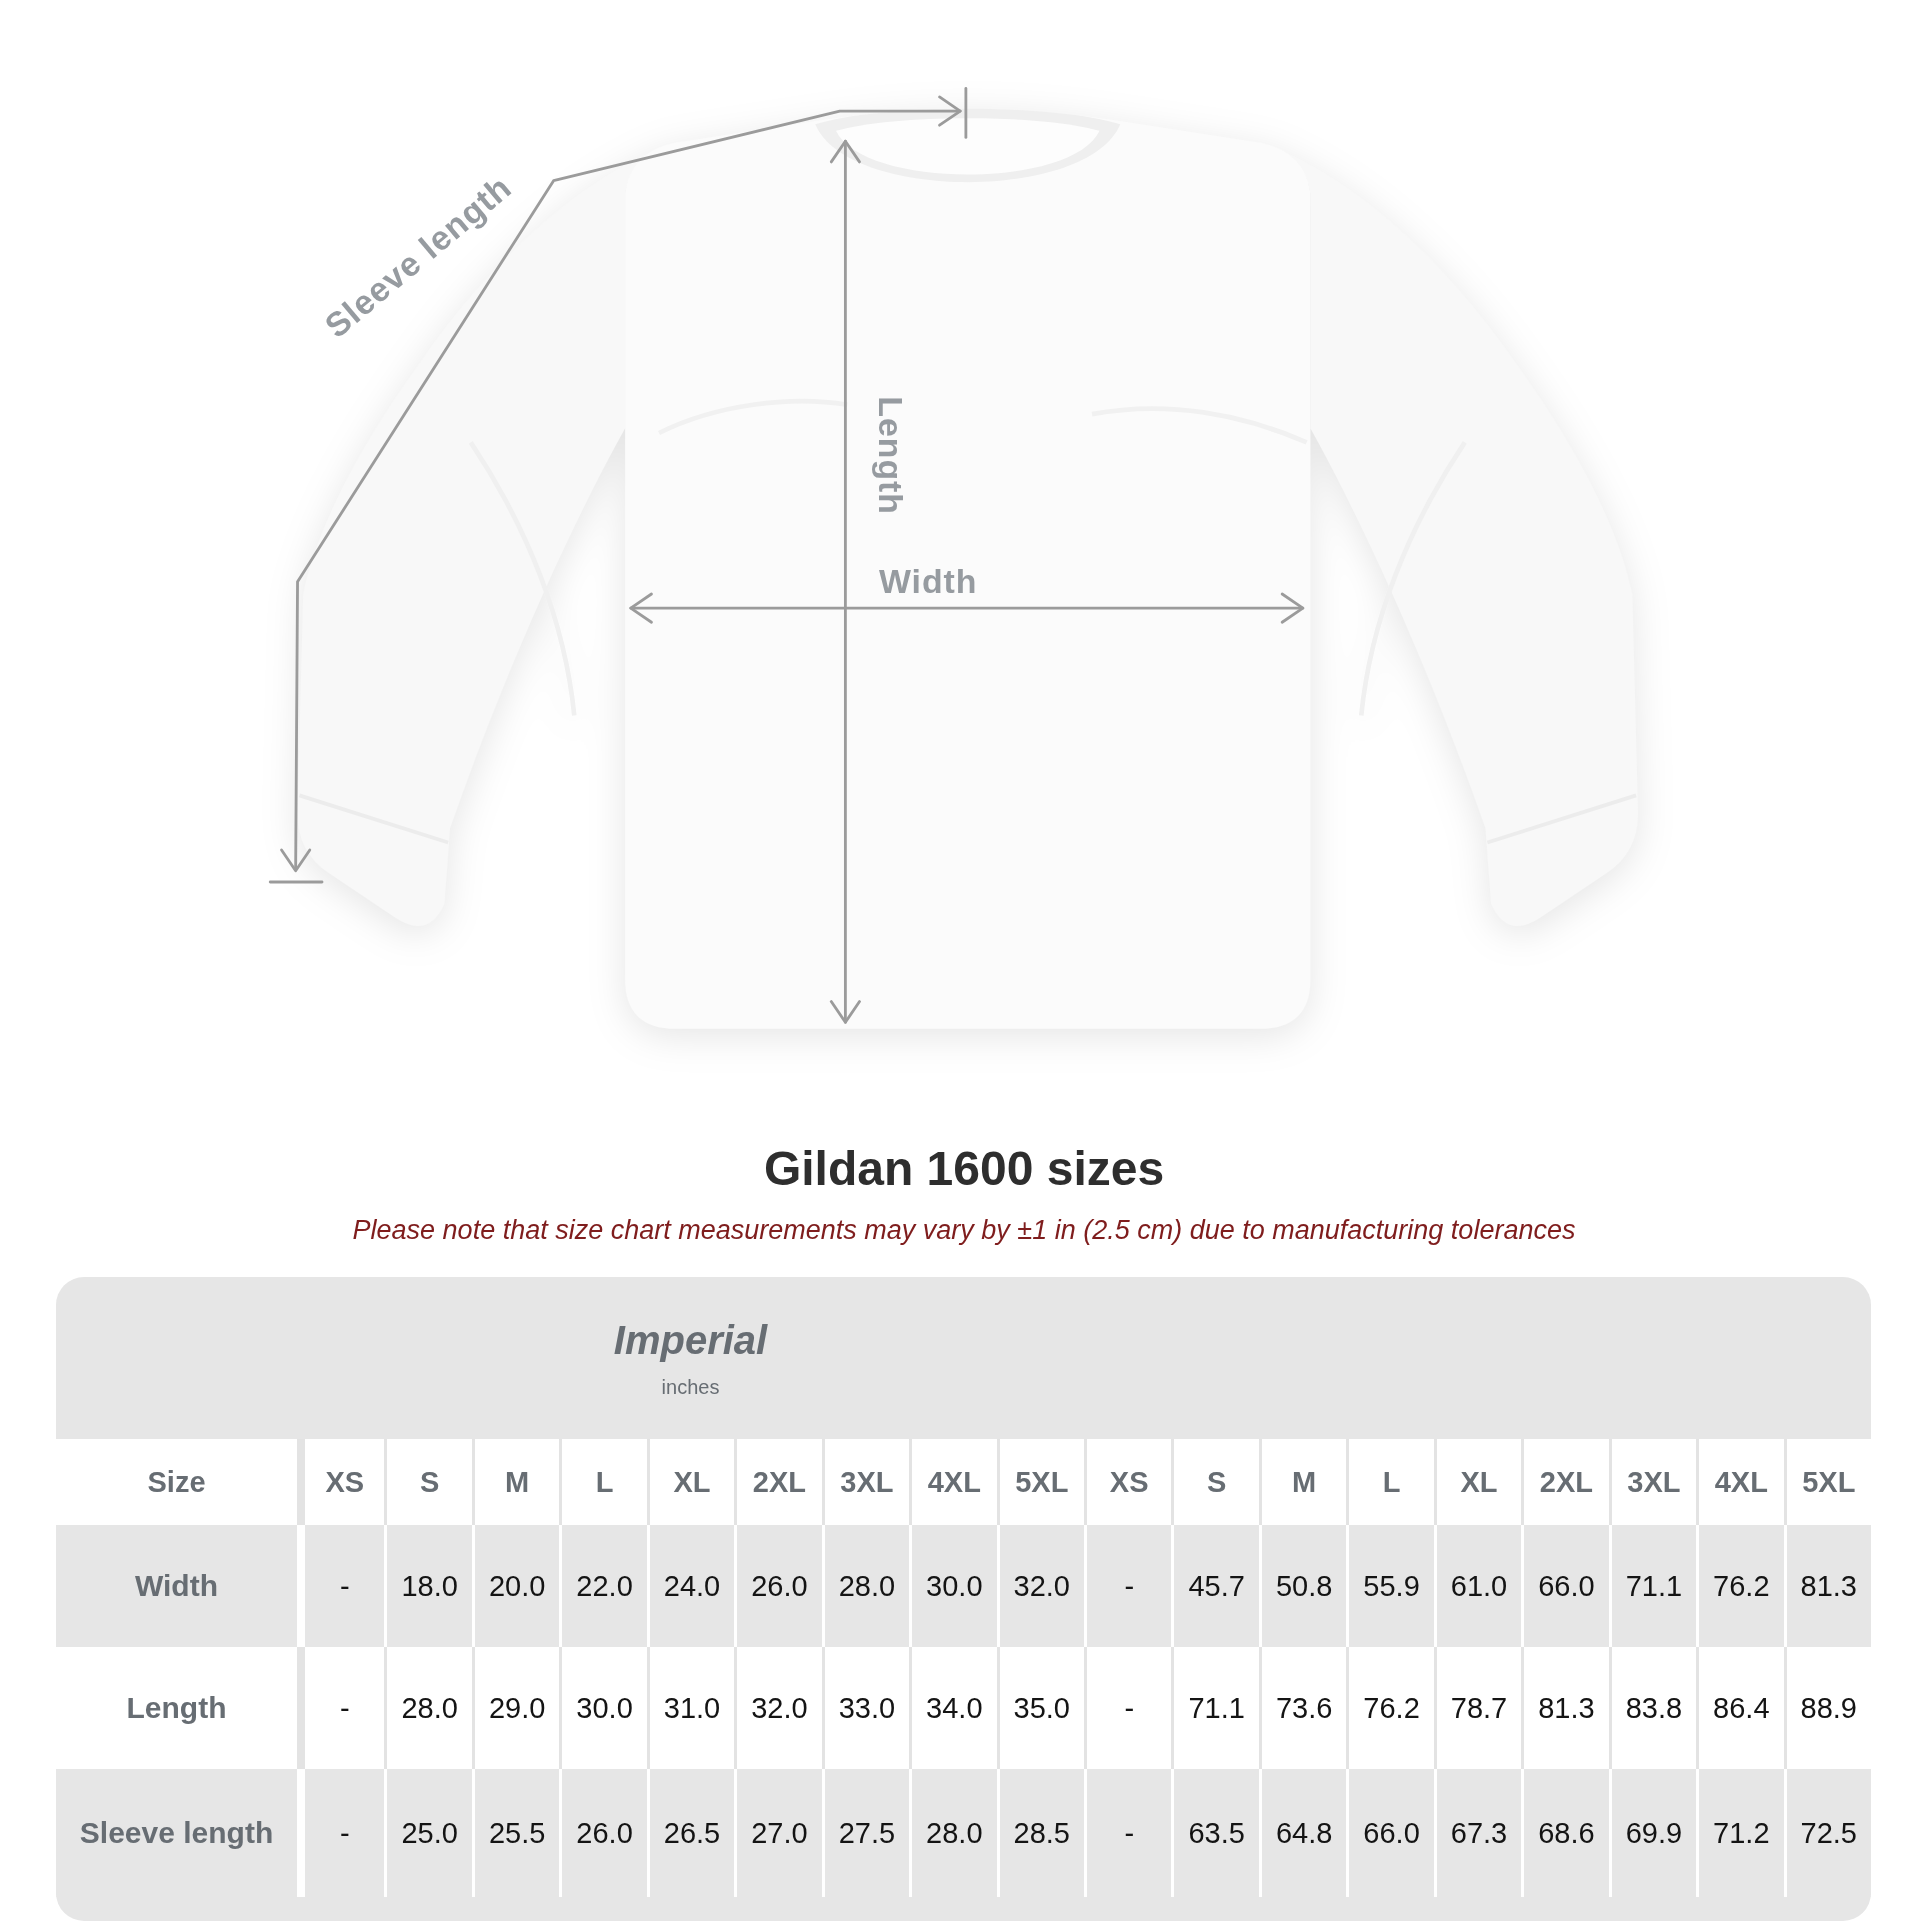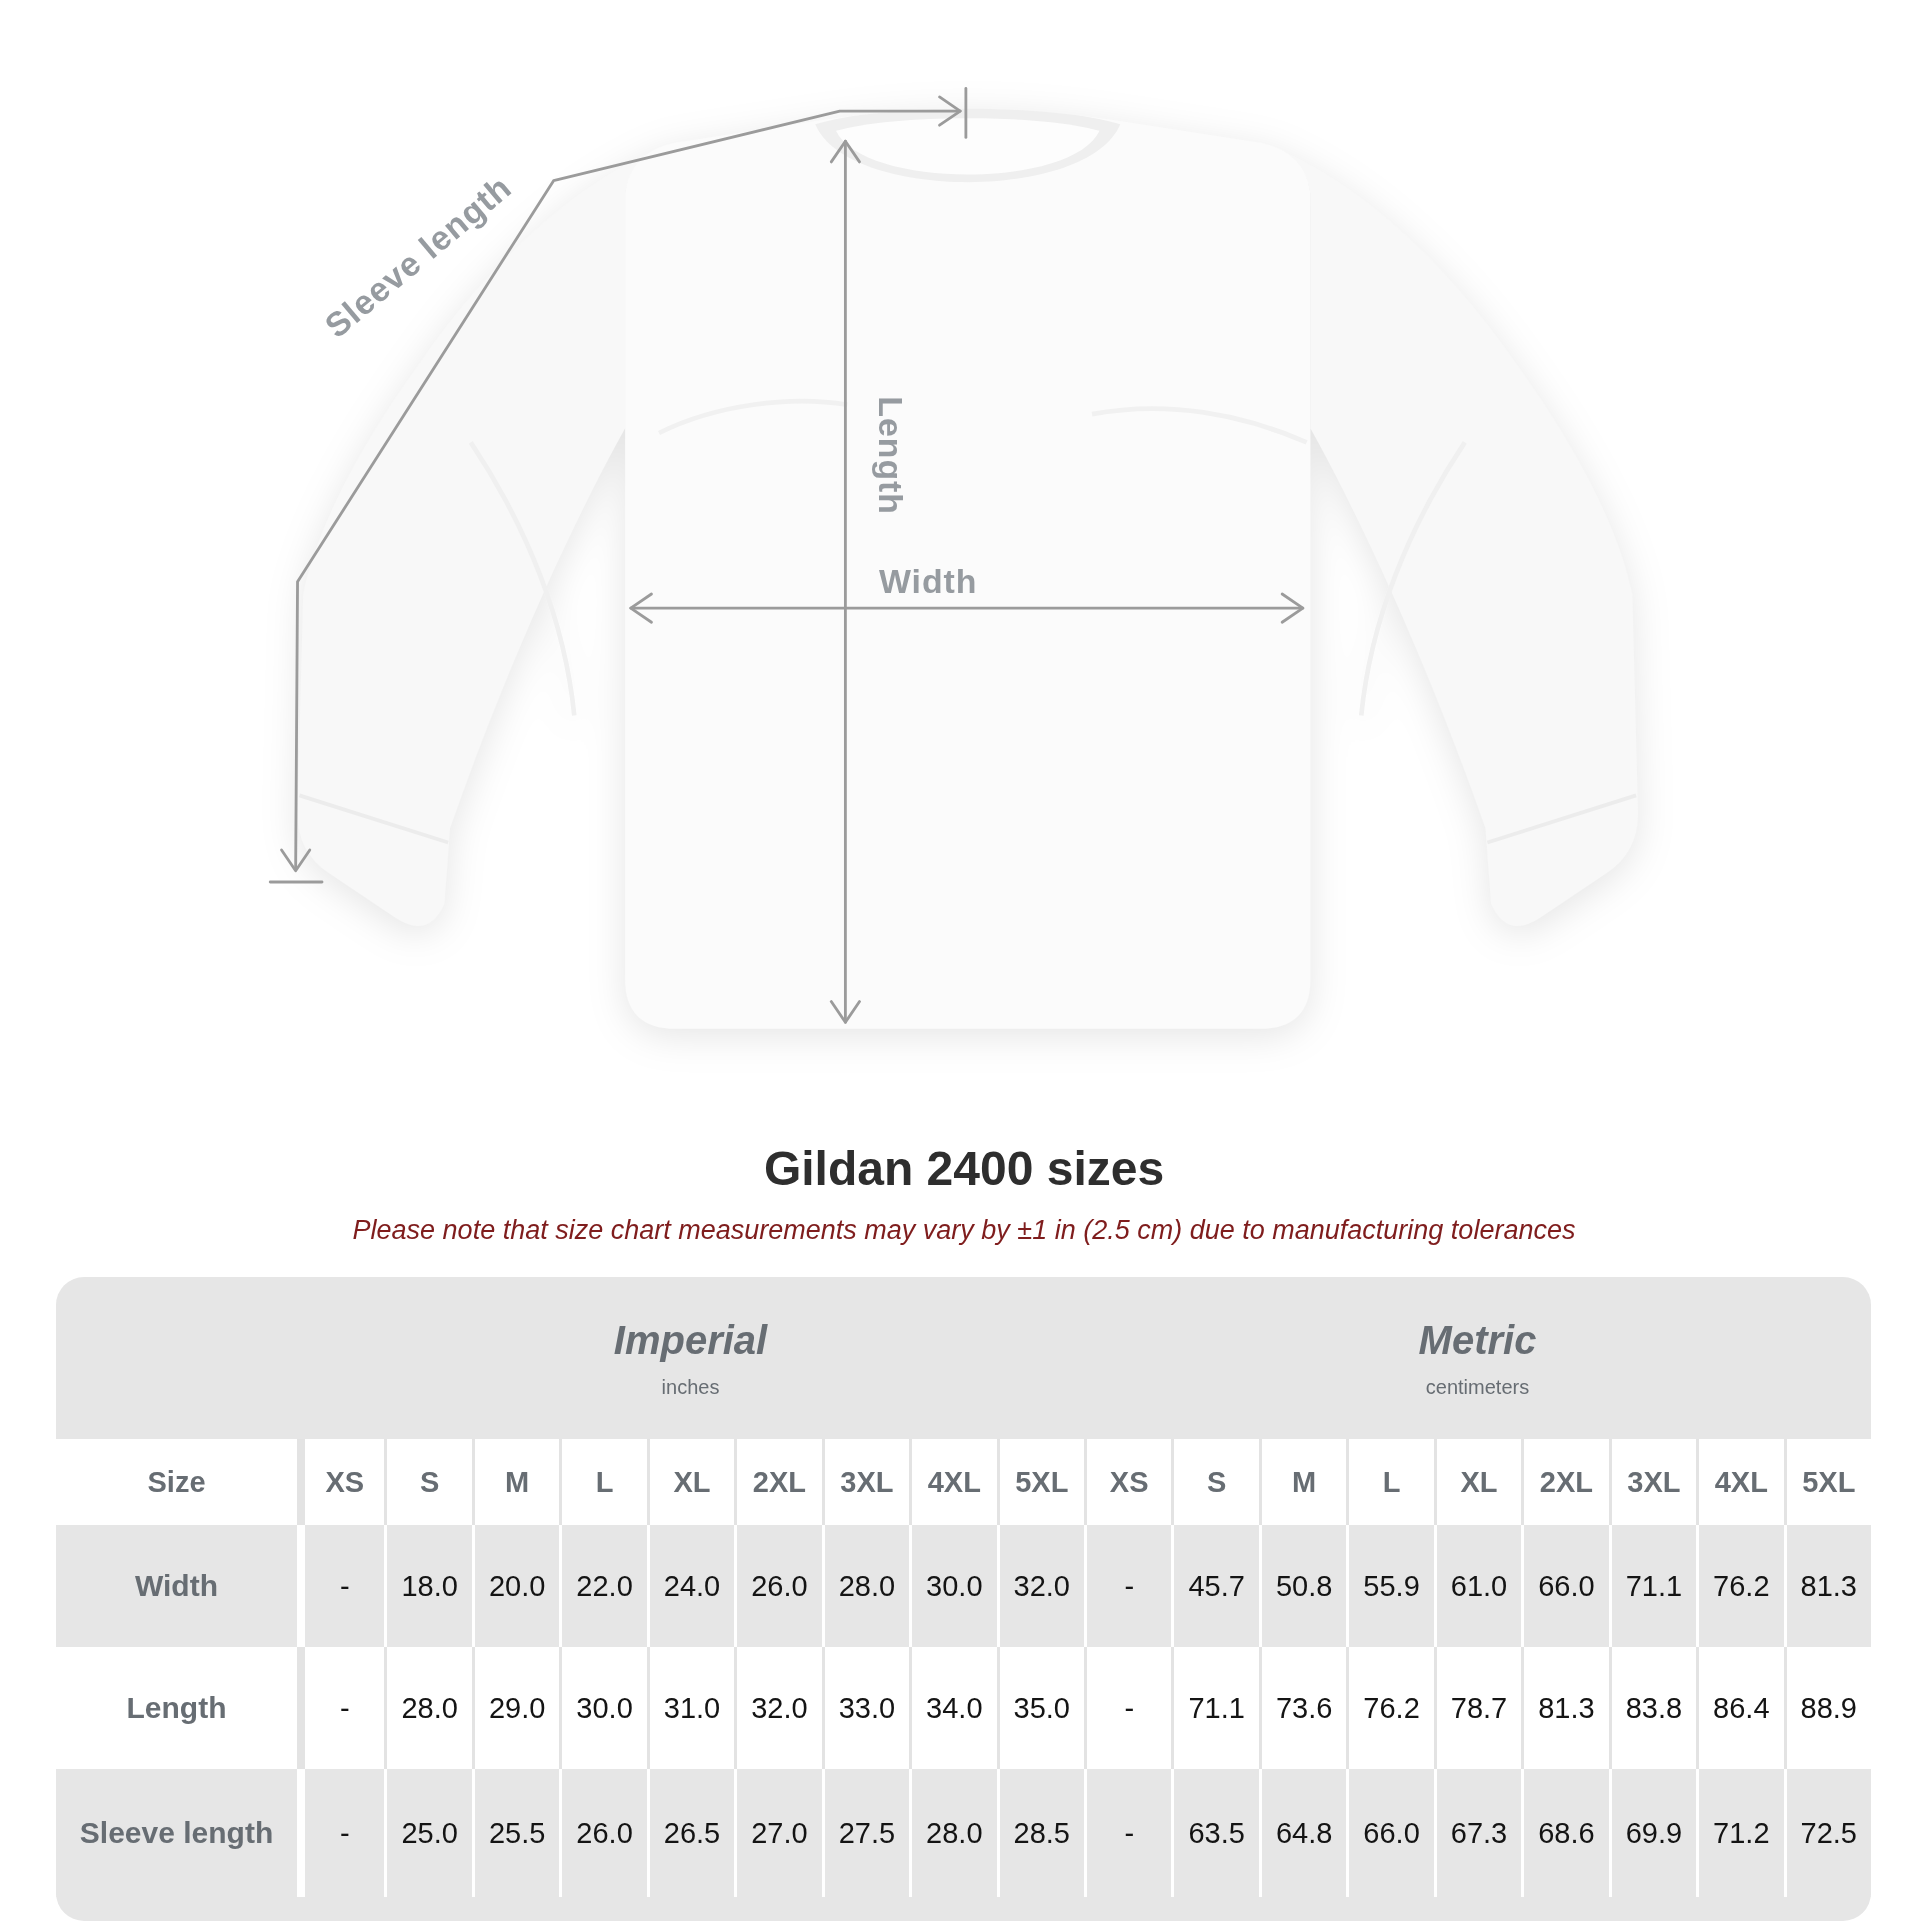--- a/index.html
+++ b/index.html
@@ -115,33 +115,29 @@
     <line x1="670" y1="646" x2="1384" y2="646"></line>
     <polyline points="692,631 670,646 692,661"></polyline>
     <polyline points="1362,631 1384,646 1362,661"></polyline>
   </g>
 
   <text class="measure-text" transform="translate(452,282) rotate(-40)" text-anchor="middle">Sleeve length</text>
   <text class="measure-text" transform="translate(934,484) rotate(90)" text-anchor="middle">Length</text>
   <text class="measure-text" fill="#8d9298" x="986" y="630" text-anchor="middle">Width</text>
 </svg>
 
-<h1 class="page-title">Gildan 2400 sizes</h1>
+<h1 class="page-title">Gildan 1600 sizes</h1>
 <p class="subtitle">Please note that size chart measurements may vary by ±1 in (2.5 cm) due to manufacturing tolerances</p>
 
 <div class="size-table">
 
   <div class="units">
     <div class="unit unit-imperial">
       <div class="unit-name">Imperial</div>
       <div class="unit-sub">inches</div>
-    </div>
-    <div class="unit unit-metric">
-      <div class="unit-name">Metric</div>
-      <div class="unit-sub">centimeters</div>
     </div>
   </div>
 
   <div class="trow r-white row-size">
     <div class="cell label">Size</div>
     <div class="cells"><div class="cell">XS</div><div class="cell">S</div><div class="cell">M</div><div class="cell">L</div><div class="cell">XL</div><div class="cell">2XL</div><div class="cell">3XL</div><div class="cell">4XL</div><div class="cell">5XL</div><div class="cell">XS</div><div class="cell">S</div><div class="cell">M</div><div class="cell">L</div><div class="cell">XL</div><div class="cell">2XL</div><div class="cell">3XL</div><div class="cell">4XL</div><div class="cell">5XL</div></div>
   </div>
 
   <div class="trow r-gray row-width">
     <div class="cell label">Width</div>

